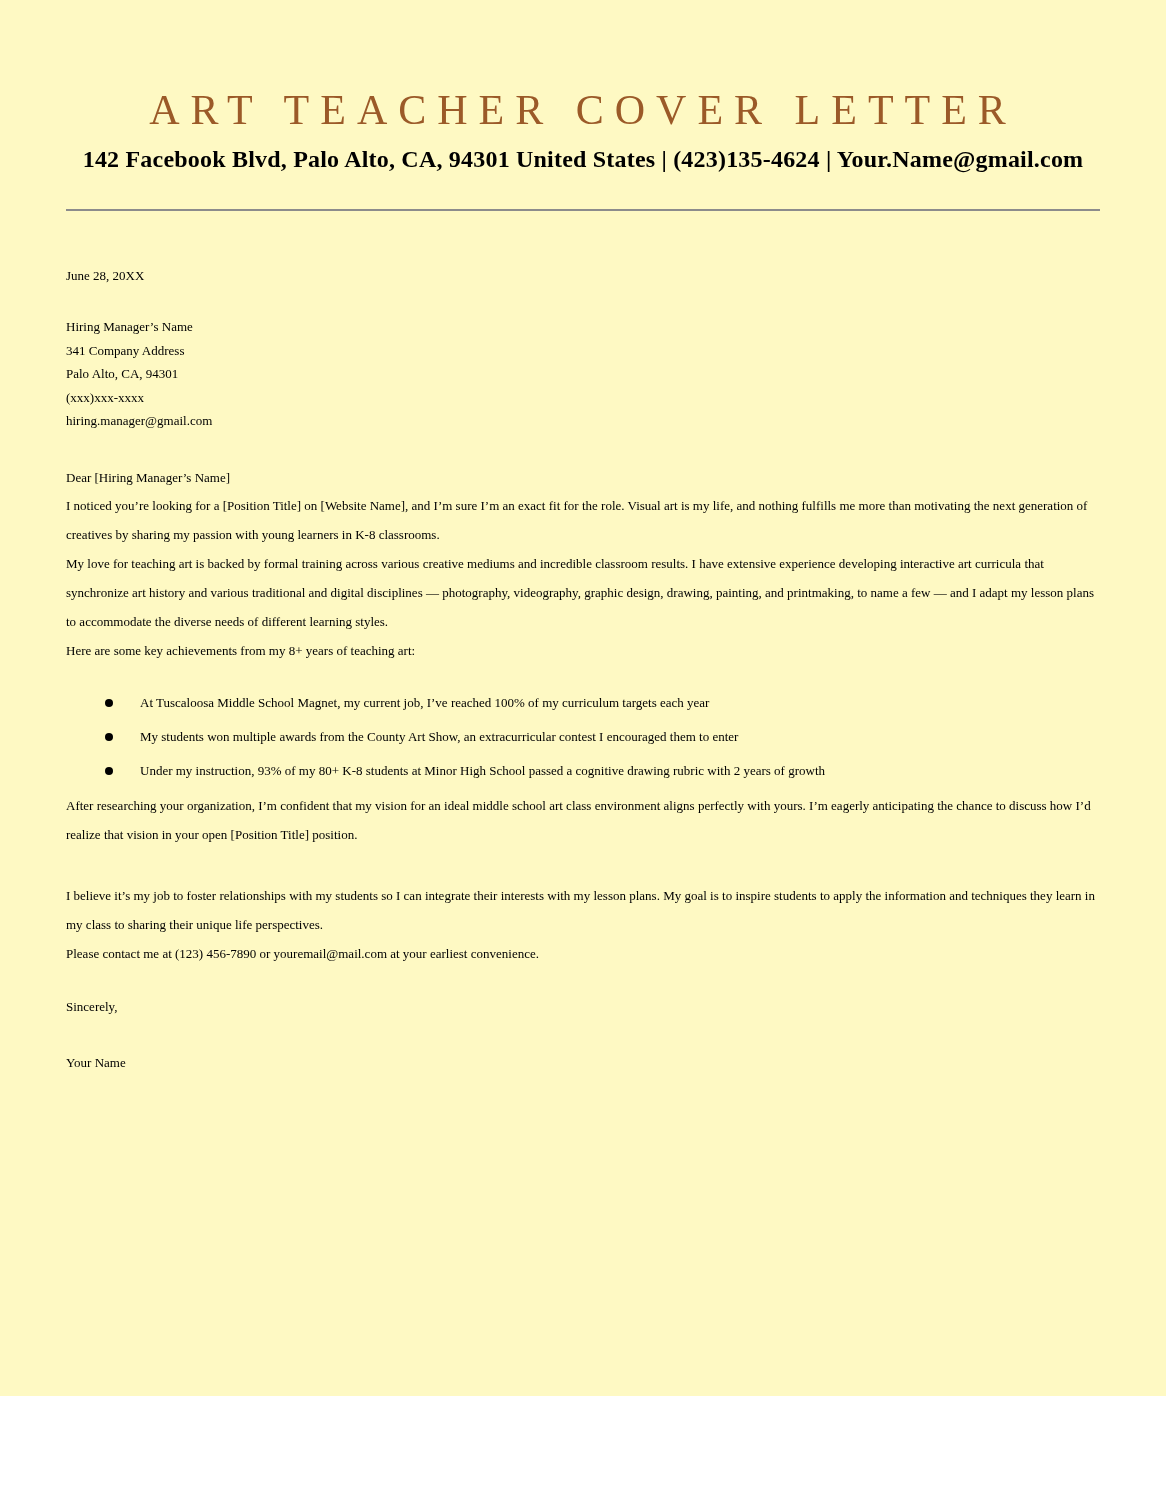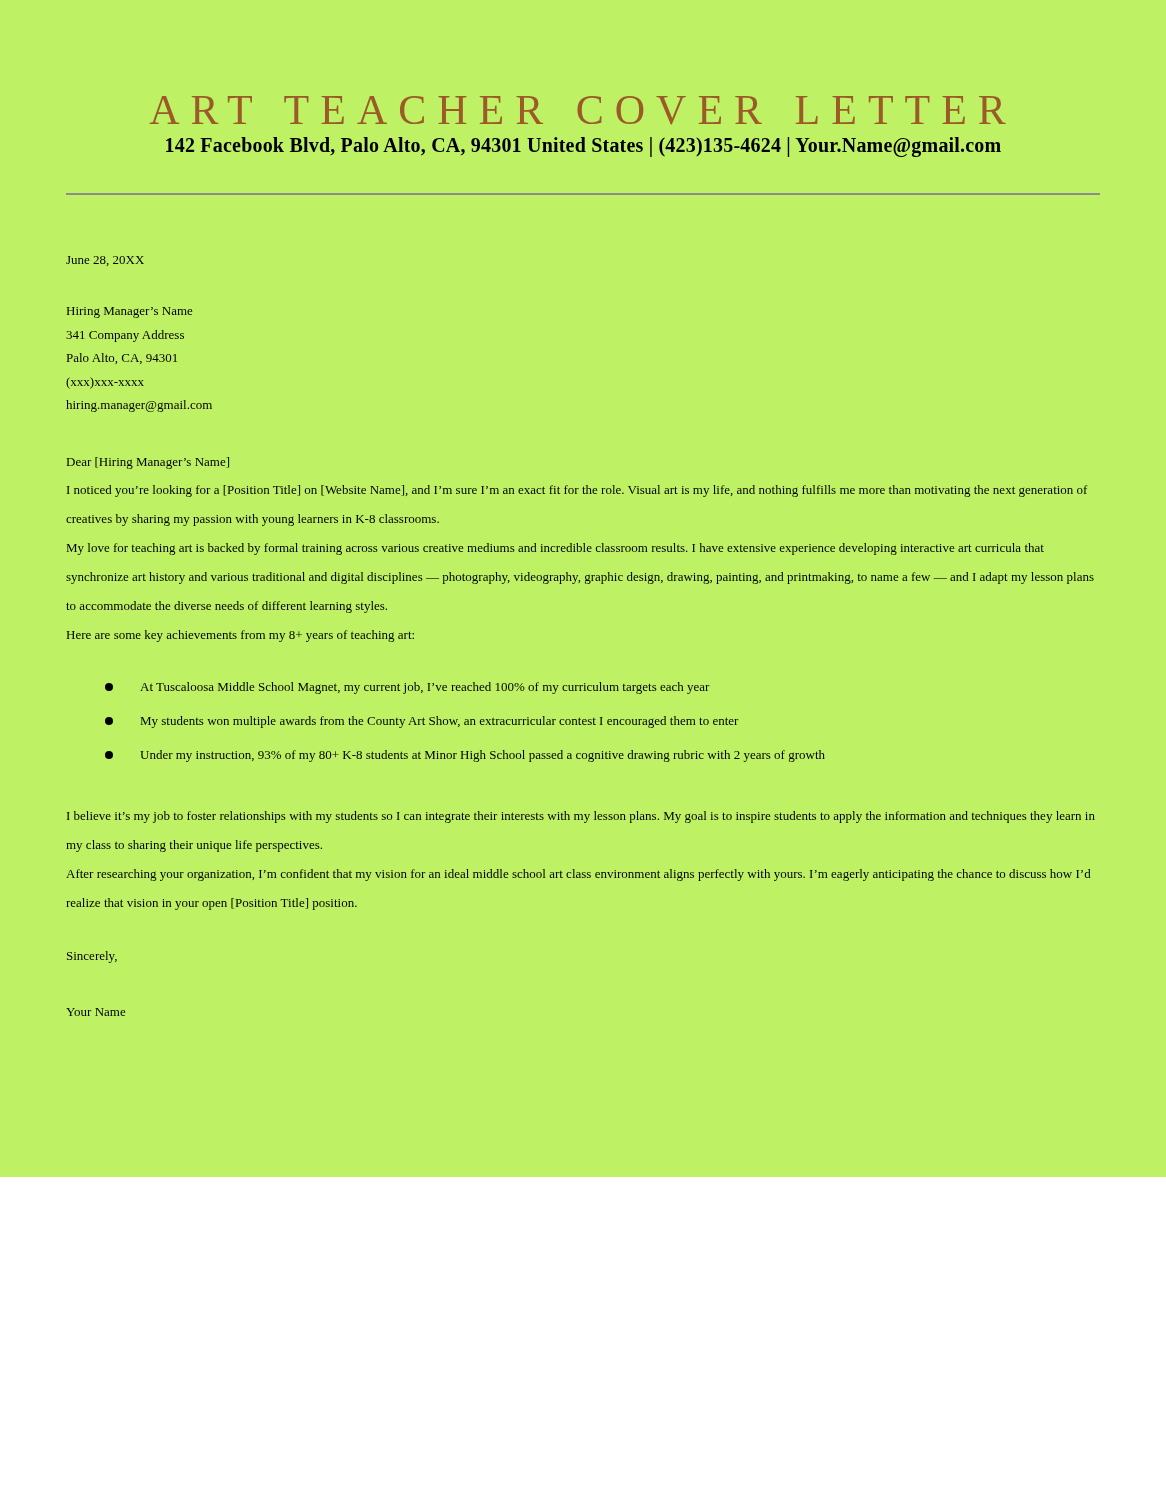--- a/index.html
+++ b/index.html
@@ -1,36 +1,37 @@
 <!DOCTYPE html>
 <html style="--title-color: #9b5a28; --divider-color: #8c8c8c;"><head>
 <meta charset="utf-8">
 <style>
   html, body { margin: 0; padding: 0; background: #ffffff; }
   .page {
     width: 1166px;
-    height: 1177px;
+    height: 1396px;
     margin: 0 auto;
-    background: #bef264;
+    background: #fef9c3;
     font-family: "Liberation Serif", "DejaVu Serif", serif;
     color: #000000;
     box-sizing: border-box;
     overflow: hidden;
   }
   .header { text-align: center; padding-top: 86px; }
   .letter-title {
     font-size: 42px;
     line-height: 1.15;
     font-weight: 400;
     letter-spacing: 11px;
     color: var(--title-color, #9b5a28);
     white-space: nowrap;
   }
   .contact-line {
-    font-size: 20px;
+    margin-top: 12px;
+    font-size: 24px;
     font-weight: 700;
     letter-spacing: 0.2px;
   }
   .header-divider {
     border: none;
     border-top: 2px solid var(--divider-color, #8c8c8c);
     margin: 36px 66px 0 66px;
   }
   .body-content {
     padding: 0 66px;
@@ -106,23 +107,24 @@
       <li>
         <span class="bullet-dot"></span>
         <span>My students won multiple awards from the County Art Show, an extracurricular contest I encouraged them to enter</span>
       </li>
       <li>
         <span class="bullet-dot"></span>
         <span>Under my instruction, 93% of my 80+ K-8 students at Minor High School passed a cognitive drawing rubric with 2 years of growth</span>
       </li>
     </ul>
 
+    <p class="para p-next">After researching your organization, I’m confident that my vision for an ideal middle school art class environment aligns perfectly with yours. I’m eagerly anticipating the chance to discuss how I’d realize that vision in your open [Position Title] position.</p>
+
     <p class="para" style="margin-top:32px">I believe it’s my job to foster relationships with my students so I can integrate their interests with my lesson plans. My goal is to inspire students to apply the information and techniques they learn in my class to sharing their unique life perspectives.</p>
 
-    <p class="para p-next">After researching your organization, I’m confident that my vision for an ideal middle school art class environment aligns perfectly with yours. I’m eagerly anticipating the chance to discuss how I’d realize that vision in your open [Position Title] position.</p>
-
+    <p class="para p-next">Please contact me at (123) 456-7890 or youremail@mail.com at your earliest convenience.</p>
 
     <div class="closing">Sincerely,</div>
 
     <div class="signature">Your Name</div>
 
   </div>
 </div>
 
 </body></html>

